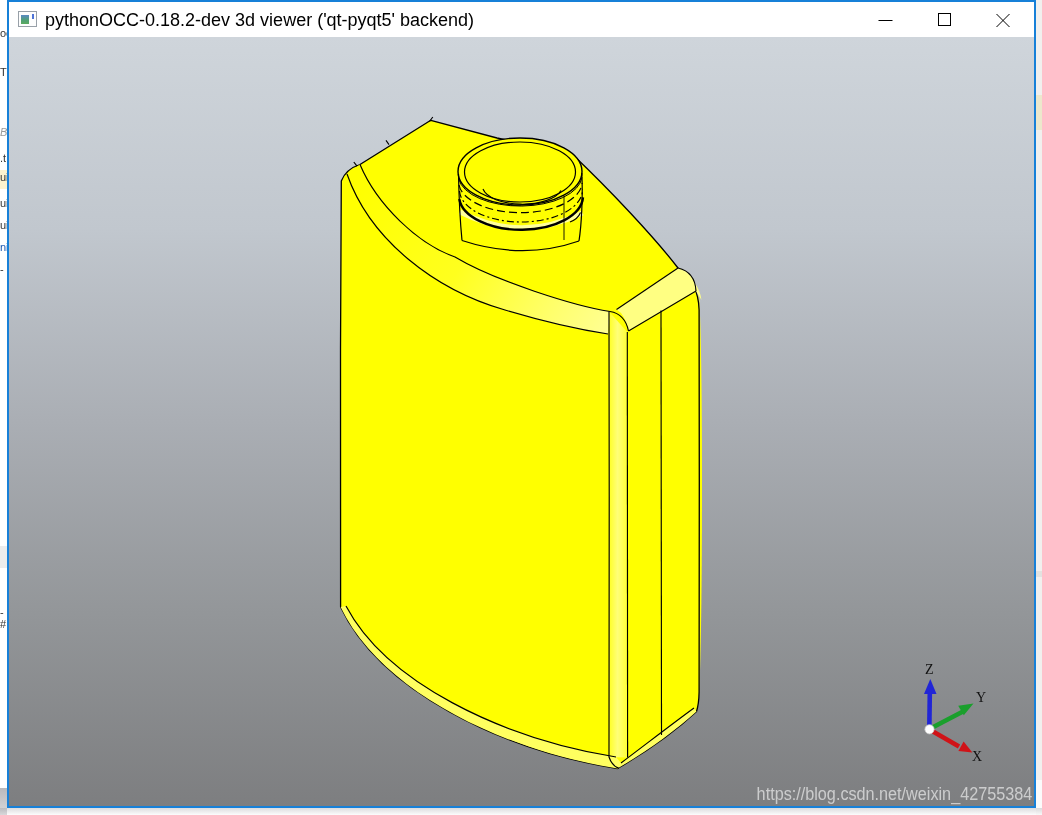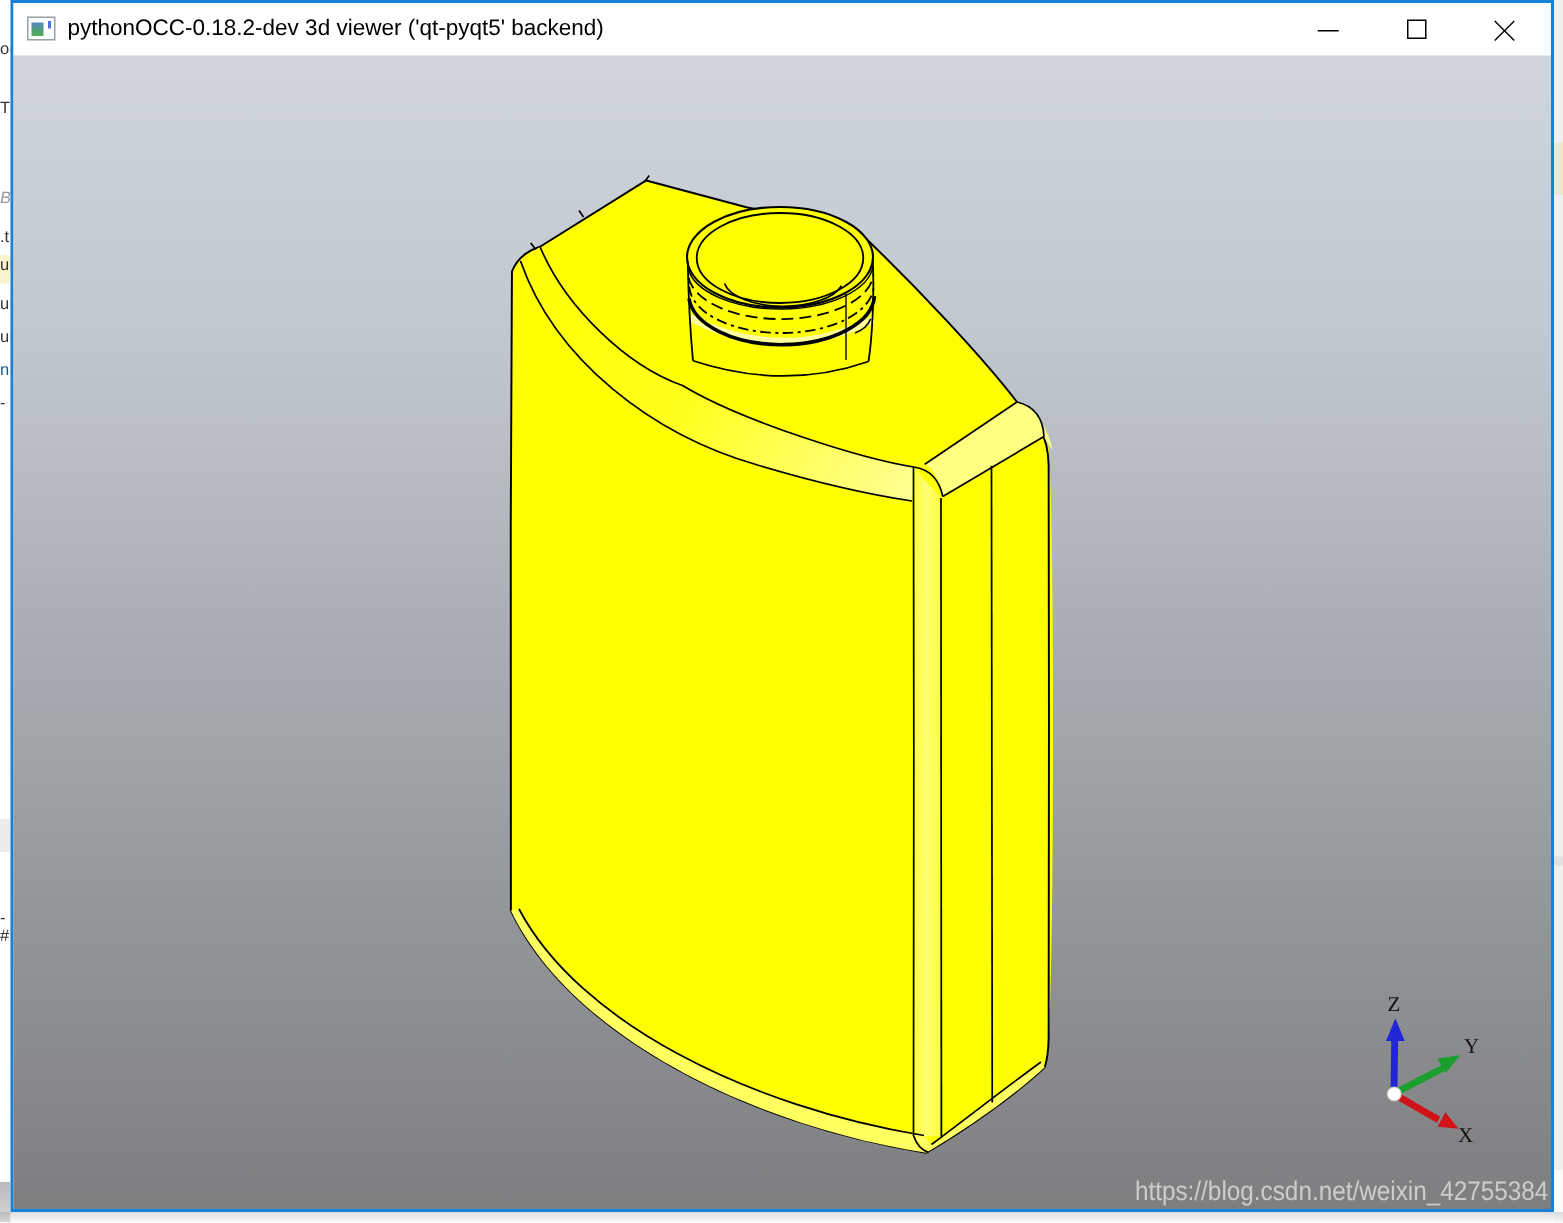--- a/index.html
+++ b/index.html
@@ -7,21 +7,21 @@
     font-family:"Liberation Sans", sans-serif; }
   #page { position:relative; width:1042px; height:815px; }
   
   #leftstrip { position:absolute; left:0; top:0; width:7px; height:815px; background:#fff; overflow:hidden; }
   #rightstrip { position:absolute; left:1036px; top:0; width:6px; height:815px; background:#f1f0ee; overflow:hidden; }
   .frag { position:absolute; font-size:11px; color:#333; white-space:pre; }
   
   #win { position:absolute; left:7px; top:0; width:1029px; height:808px;
      border:2px solid #1780d8; background:#fff; }
   #titlebar { position:absolute; left:0; top:0; width:100%; height:35px; background:#fff; }
-  #title { position:absolute; left:36px; top:8px; font-size:15px; color:#000; }
+  #title { position:absolute; left:36px; top:8px; font-size:18px; color:#000; }
   #icon { position:absolute; left:9px; top:9px; width:19px; height:16px;
      border:1px solid #98a0a8; background:#fdfdfd; }
   #icon .pic { position:absolute; left:2px; top:3px; width:8px; height:9px;
      background:linear-gradient(180deg,#5988c4 0%,#4f9f77 55%,#5aaa5e 100%); }
   #icon .bar { position:absolute; left:13px; top:2px; width:2px; height:5px; background:#4f74d8; }
   #viewport { position:absolute; left:0; top:35px; width:1025px; height:769px;
      background:linear-gradient(180deg,#cfd5db 0%,#c1c7ce 25%,#aaaeb4 50%,#939699 75%,#7d7e80 100%); }
   #watermark { position:absolute; right:2px; top:747px; font-size:18px; color:rgba(255,255,255,0.60); transform:scaleX(0.9); transform-origin:100% 50%; }
   #shadow { position:absolute; left:0px; top:808px; width:1042px; height:7px;
      background:linear-gradient(180deg, rgba(130,130,138,0.28), rgba(200,200,205,0.05)); }

